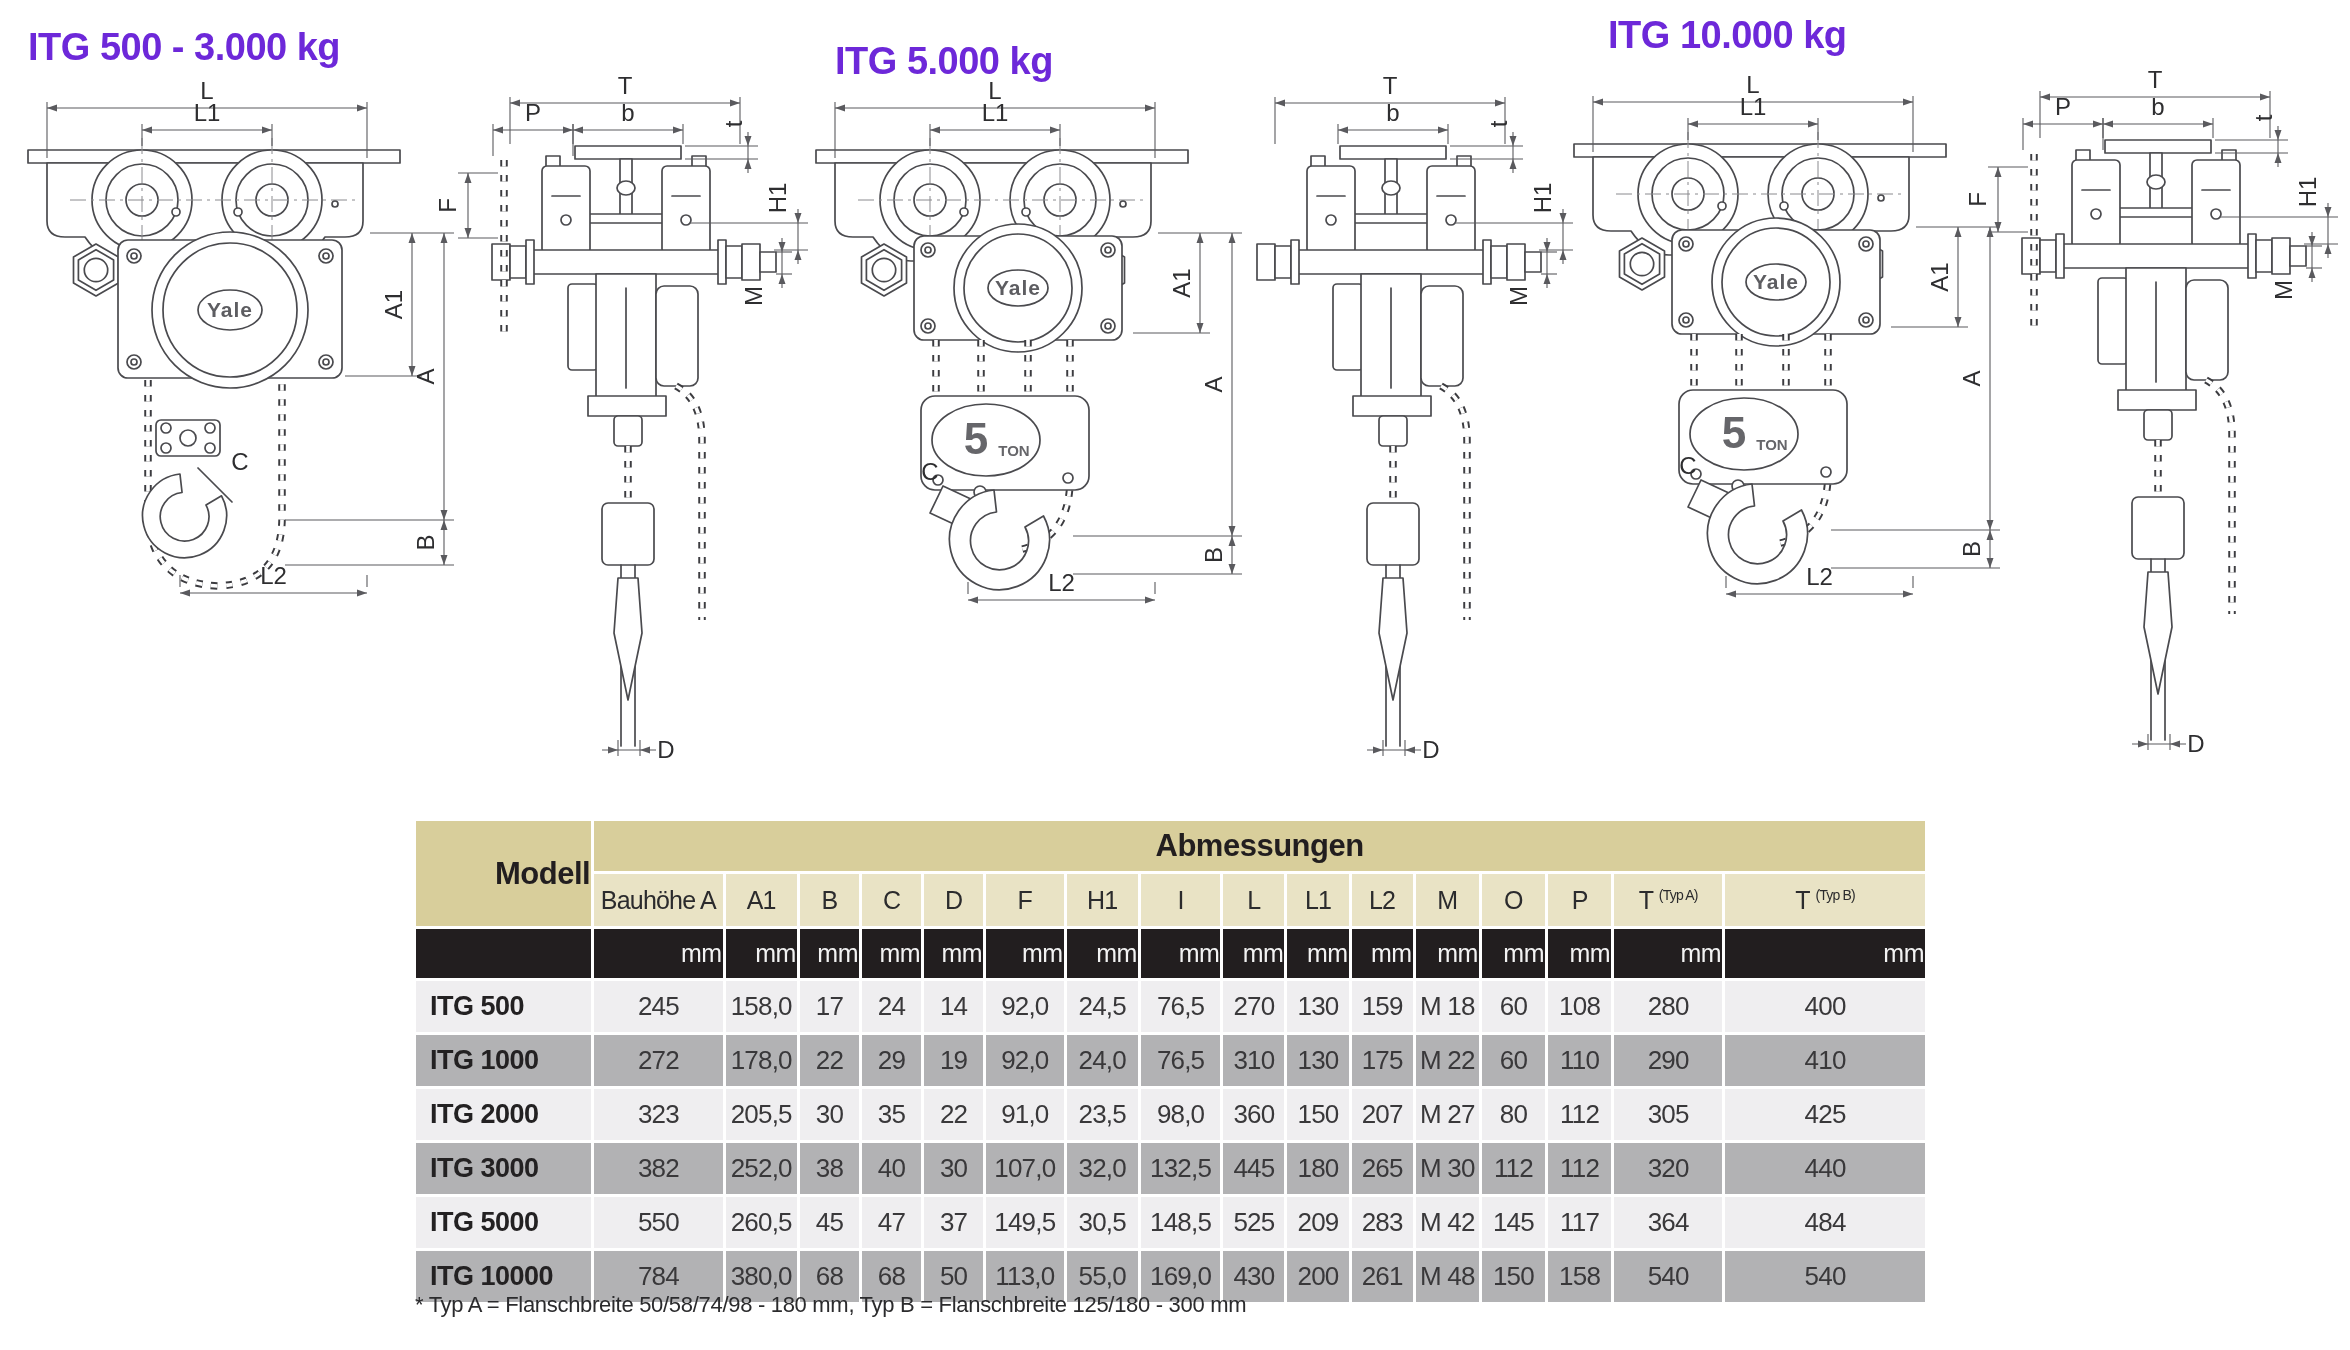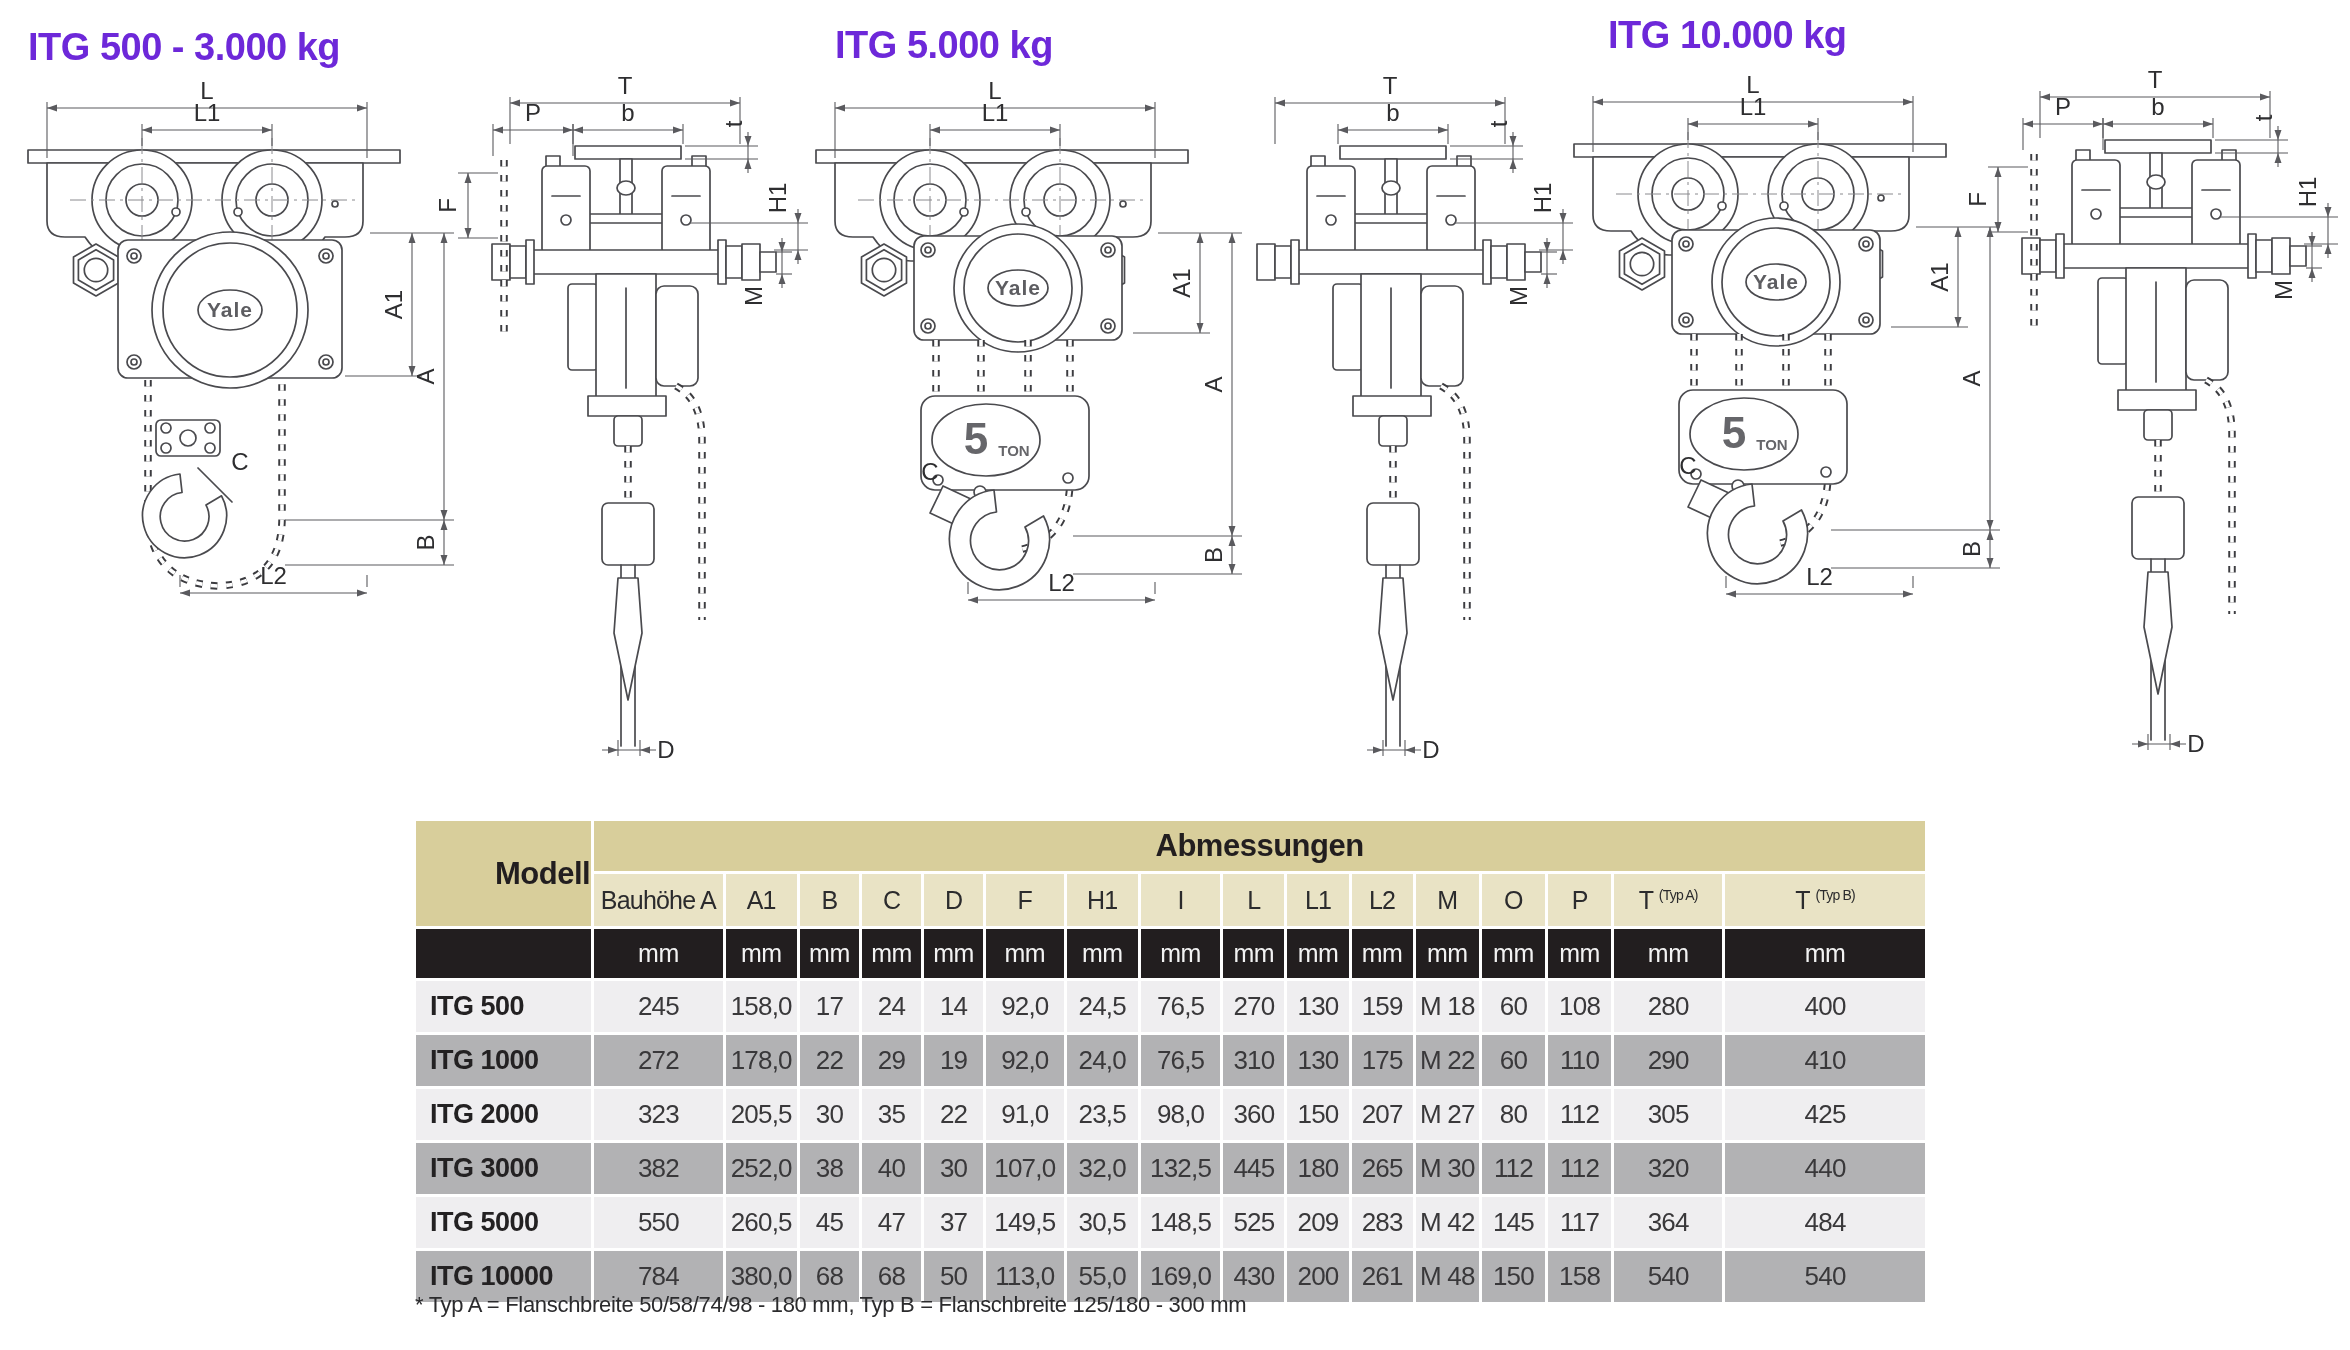--- a/index.html
+++ b/index.html
@@ -1,19 +1,19 @@
 <!DOCTYPE html>
 <html><head>
 <meta charset="utf-8">
 <style>
   html,body{margin:0;padding:0;background:#fff;}
   body{width:2350px;height:1350px;position:relative;overflow:hidden;
        font-family:"Liberation Sans",sans-serif;color:#2b2b2d;}
   .title{position:absolute;font-size:38px;font-weight:bold;letter-spacing:-0.5px;color:#6d28d9;white-space:nowrap;}
-  #t1{left:28px;top:26px;} #t2{left:835px;top:24px;} #t3{left:1608px;top:14px;}
+  #t1{left:28px;top:26px;} #t2{left:835px;top:40px;} #t3{left:1608px;top:14px;}
   #drawings{position:absolute;left:0;top:0;}
   #drawings .fillw{fill:#ffffff;stroke:#4a4a4e;stroke-width:1.7;stroke-linejoin:round;}
   #drawings .ln{fill:none;stroke:#4a4a4e;stroke-width:1.7;stroke-linecap:round;}
   #drawings .dim{stroke:#5a5a5e;stroke-width:1.1;fill:none;}
   #drawings .dimf{fill:#5a5a5e;stroke:none;}
   #drawings .cl{stroke:#8a8a8e;stroke-width:1;fill:none;stroke-dasharray:16 5 3 5;}
   #drawings .chain{stroke:#3c3c40;stroke-width:7.5;fill:none;stroke-dasharray:6.5 8.5;}
   #drawings .chain2{stroke:#ffffff;stroke-width:3.6;fill:none;stroke-dasharray:6.5 8.5;}
   #drawings .dimtxt{font-family:"Liberation Sans",sans-serif;font-size:24px;fill:#2e2e30;}
   #drawings .logo{font-family:"Liberation Sans",sans-serif;font-size:21px;font-weight:bold;fill:#5d5d61;letter-spacing:1px;}
@@ -25,21 +25,21 @@
   #dim-table td,#dim-table th{overflow:hidden;white-space:nowrap;vertical-align:middle;}
   .tan{background:#d8ce9b;color:#221e1f;}
   .tanlight{background:#e9e3c5;color:#2b2b2d;}
   .blackrow{background:#221e1f;color:#f2f2f2;}
   .rowA{background:#efeef0;}
   .rowB{background:#b2b2b4;}
   th.hdr-main{font-size:31px;font-weight:bold;text-align:center;height:48px;letter-spacing:-0.5px;}
   th.hdr-model{font-size:31px;font-weight:bold;text-align:right;letter-spacing:-0.5px;padding-left:48px;}
   th.hdr-sub{font-size:25px;font-weight:normal;text-align:center;height:50px;letter-spacing:-0.8px;}
   th.hdr-sub sup{font-size:14px;}
-  td.unit{font-size:25px;text-align:center;height:47px;letter-spacing:-0.5px;}
+  td.unit{font-size:25px;text-align:right;height:47px;letter-spacing:-0.5px;}
   td.val{font-size:26px;text-align:center;height:49px;color:#39383a;letter-spacing:-0.8px;}
   td.model{font-size:27px;font-weight:bold;text-align:left;padding-left:14px;color:#232122;letter-spacing:-0.5px;}
   #footnote{position:absolute;left:415px;top:1292px;font-size:22px;color:#2b2b2d;letter-spacing:-0.3px;}
 </style>
 </head>
 <body>
 
 <div class="title" id="t1">ITG 500 - 3.000 kg</div>
 <div class="title" id="t2">ITG 5.000 kg</div>
 <div class="title" id="t3">ITG 10.000 kg</div>

